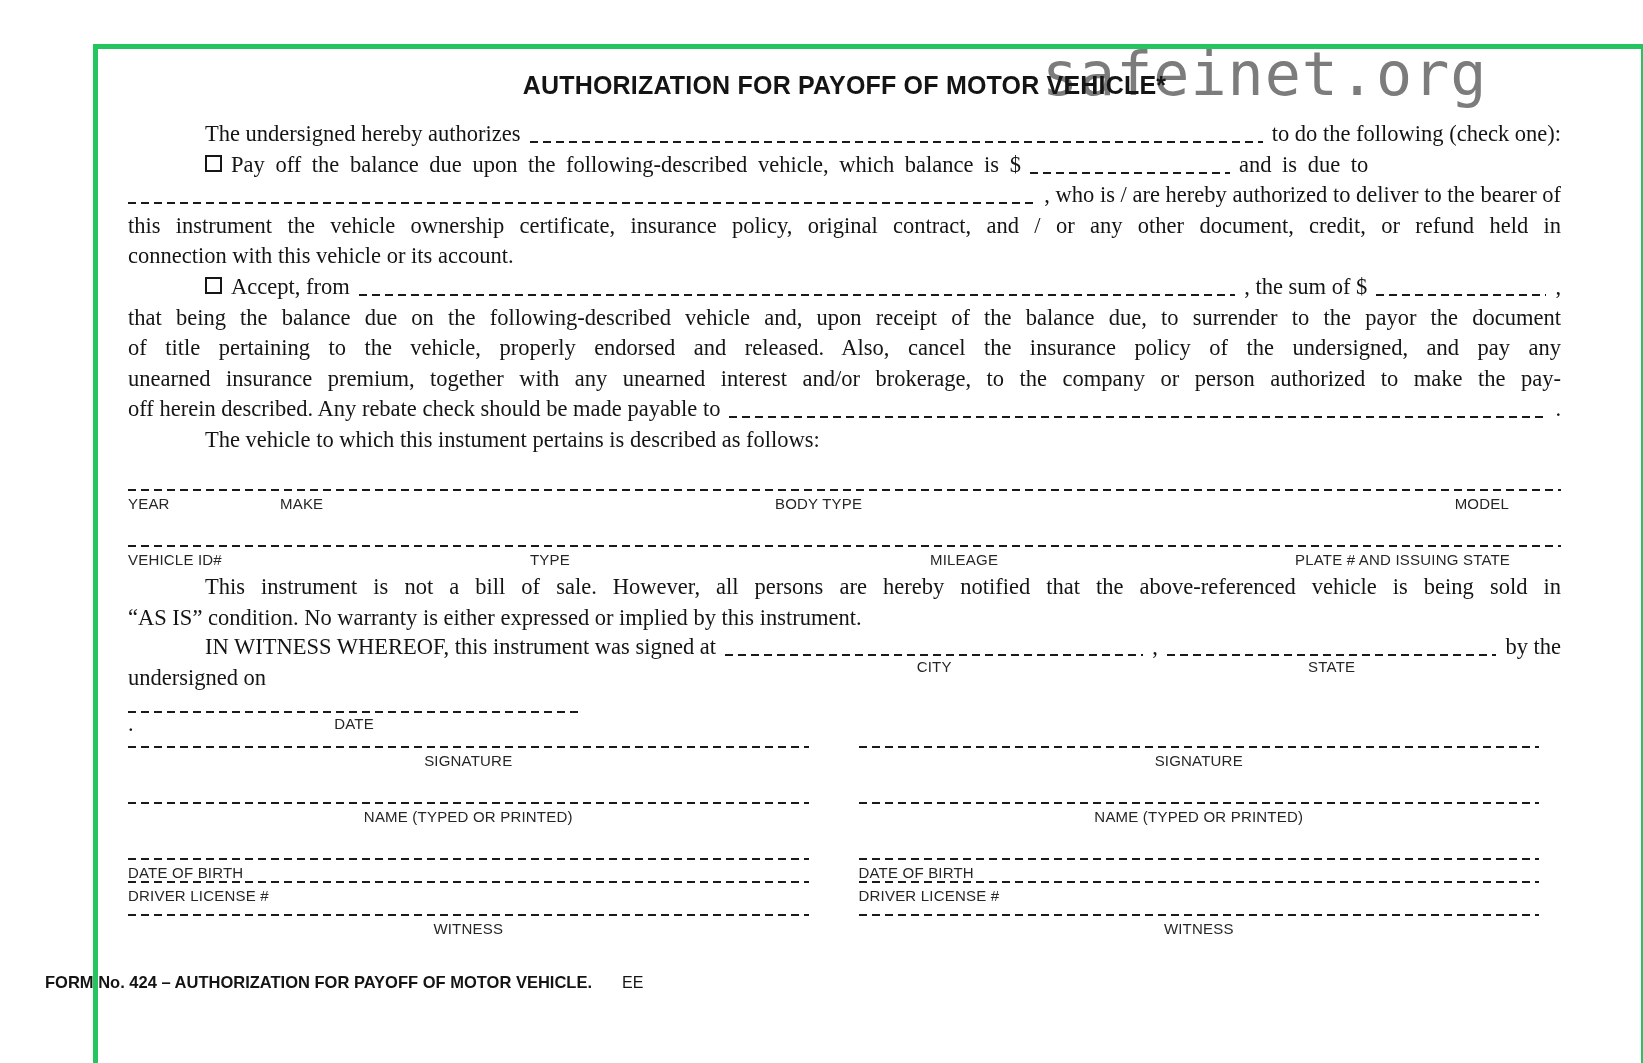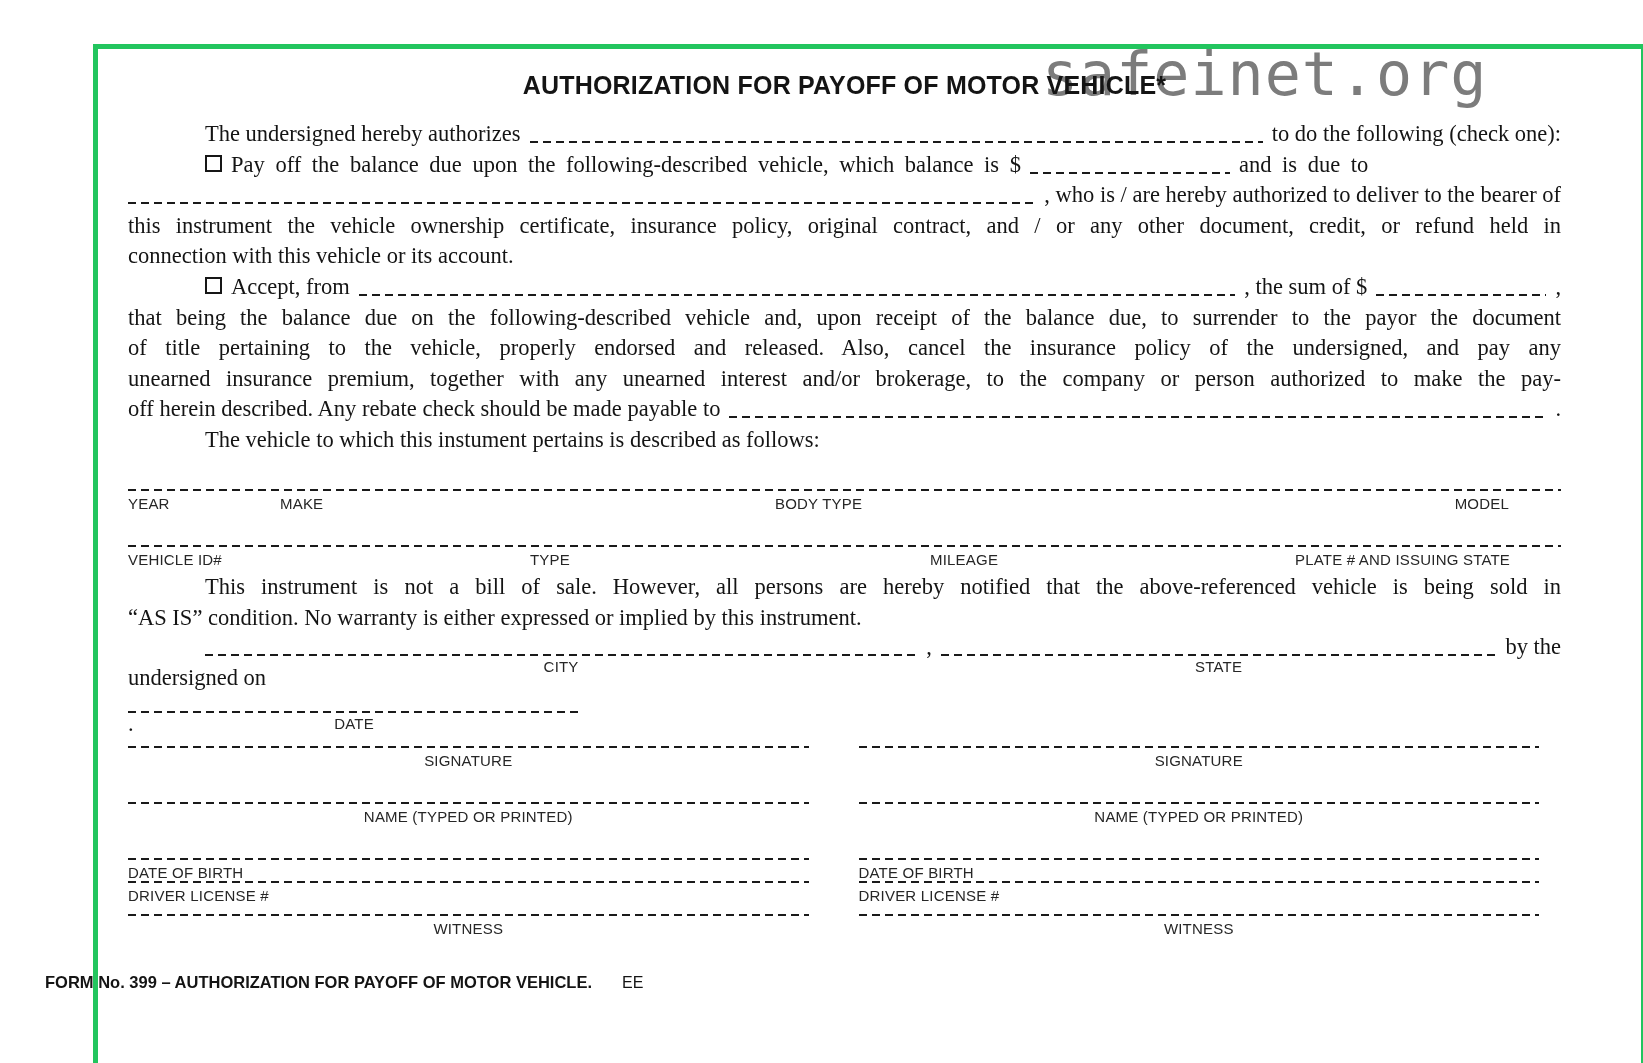--- a/index.html
+++ b/index.html
@@ -147,20 +147,21 @@
       </div>
     </div>
 
     <div class="asis">
       <div class="line just ind">This instrument is not a bill of sale. However, all persons are hereby notified that the above-referenced vehicle is being sold in</div>
       <div class="line">“AS IS” condition. No warranty is either expressed or implied by this instrument.</div>
     </div>
 
     <div class="wit1 fline">
       <span class="sp"></span>
+      <span class="t">IN WITNESS WHEREOF, this instrument was signed at</span>
       <span class="blank" style="flex:1.3 1 120px;">
         <span class="sub">CITY</span>
       </span>
       <span class="t">,</span>
       <span class="blank" style="flex:1 1 100px;">
         <span class="sub">STATE</span>
       </span>
       <span class="t">by the</span>
     </div>
     <div class="wit2 fline">
@@ -227,17 +228,17 @@
         </div>
       </div>
 
     </div>
 
 
   </div>
 
   <div class="footer">
     <div class="footer-left">
-      <span>FORM No. 399 – AUTHORIZATION FOR PAYOFF OF MOTOR VEHICLE.</span><span class="footer-code">EE</span>
+      <span>FORM No. 424 – AUTHORIZATION FOR PAYOFF OF MOTOR VEHICLE.</span><span class="footer-code">EE</span>
     </div>
   </div>
 
 </div>
 
 </body></html>

